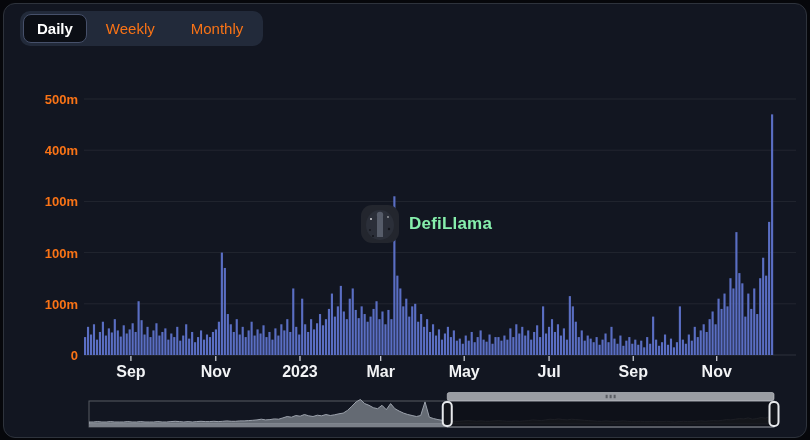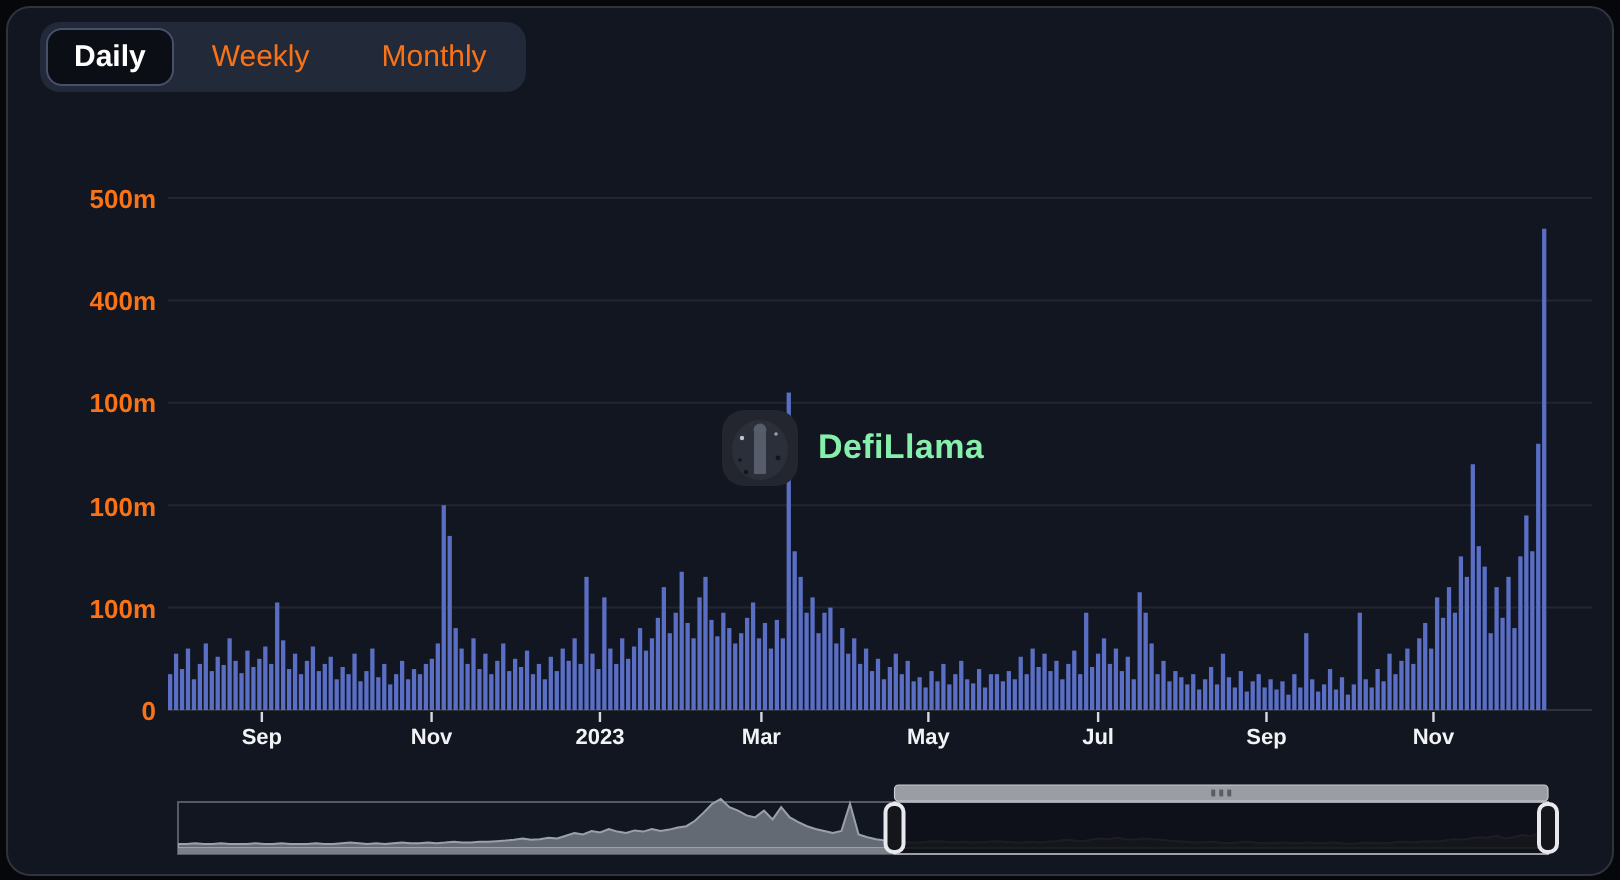--- a/index.html
+++ b/index.html
@@ -30,21 +30,21 @@
     padding:5px 13px;
   }
   
   #chart-svg{position:absolute;left:0;top:0;}
   .ylabel{
     position:absolute;width:40px;text-align:right;
     font-size:13px;font-weight:700;color:#f97316;
   }
   .xlabel{
     position:absolute;width:50px;text-align:center;
-    font-size:11px;font-weight:700;color:#f2f3f5;
+    font-size:16px;font-weight:700;color:#f2f3f5;
   }
   
   .watermark{
     position:absolute;left:356px;top:200px;display:flex;align-items:center;gap:9px;
     pointer-events:none;
   }
   .wm-text{font-size:17px;font-weight:700;color:#86efac;letter-spacing:.2px;}
   
   #nav-svg{position:absolute;left:0;top:0;}
 </style>

